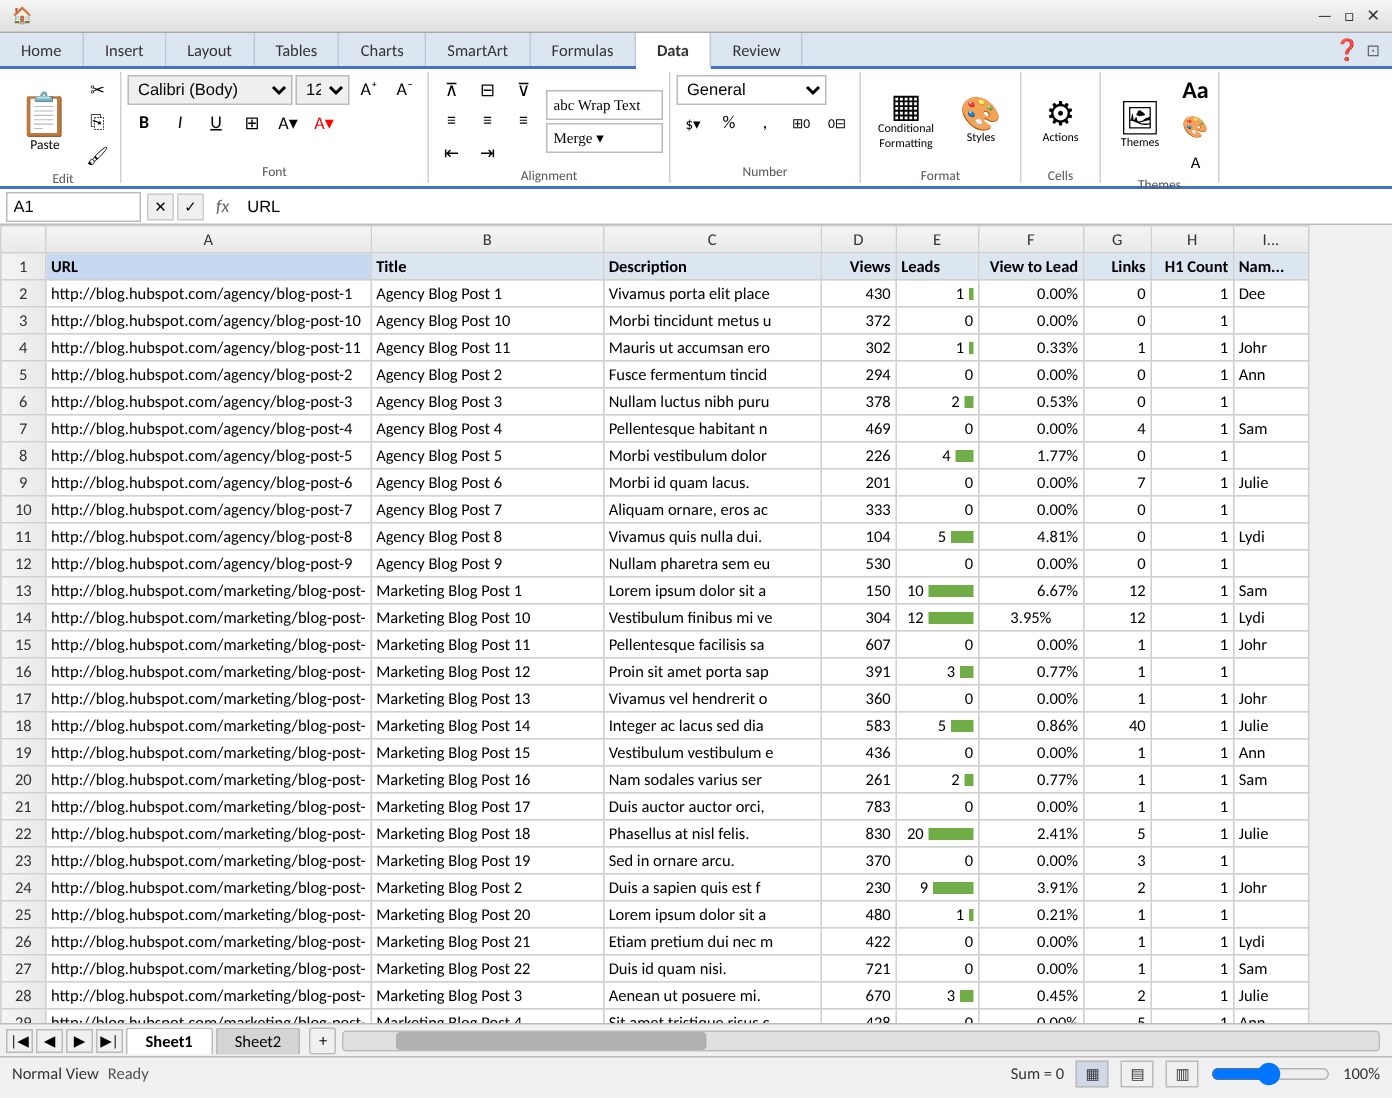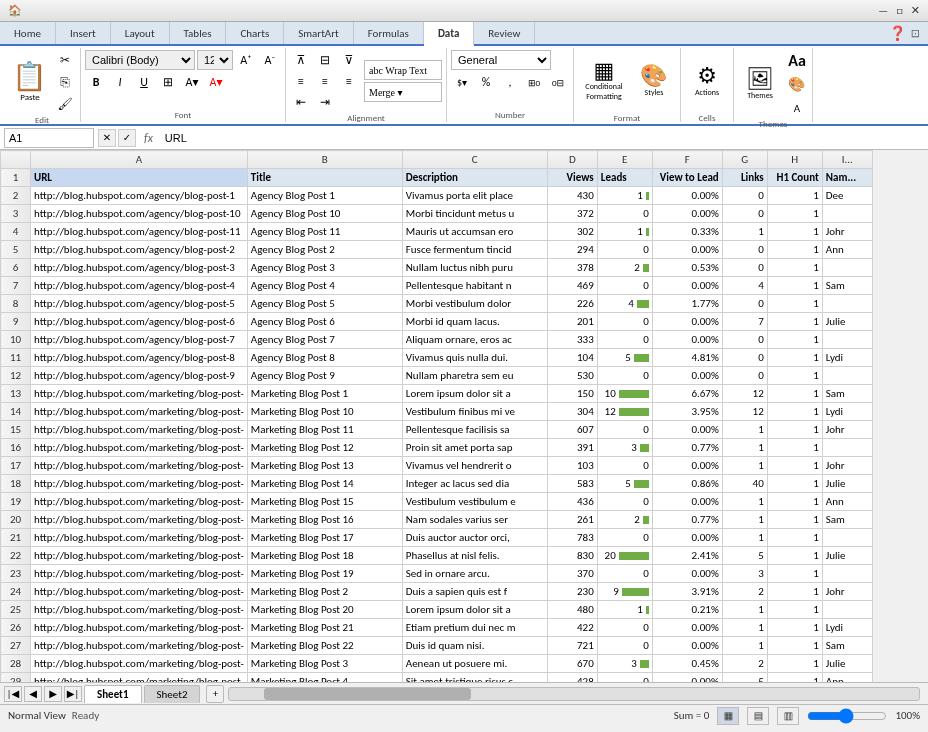--- a/index.html
+++ b/index.html
@@ -676,21 +676,21 @@
             <td style="text-align: right;">1</td>
             <td>Sam</td>
           </tr>
           <tr>
             <td class="row-num">14</td>
             <td>http://blog.hubspot.com/marketing/blog-post-</td>
             <td>Marketing Blog Post 10</td>
             <td>Vestibulum finibus mi ve</td>
             <td style="text-align: right;">304</td>
             <td style="text-align: right;">12<span style="display:inline-block;width:30px;height:8px;background:#70ad47;margin-left:3px;vertical-align:middle;"></span></td>
-            <td style="text-align: right;">3.95%</td>
+            <td style="text-align: center;">3.95%</td>
             <td style="text-align: right;">12</td>
             <td style="text-align: right;">1</td>
             <td>Lydi</td>
           </tr>
           <tr>
             <td class="row-num">15</td>
             <td>http://blog.hubspot.com/marketing/blog-post-</td>
             <td>Marketing Blog Post 11</td>
             <td>Pellentesque facilisis sa</td>
             <td style="text-align: right;">607</td>
@@ -710,21 +710,21 @@
             <td style="text-align: right;">0.77%</td>
             <td style="text-align: right;">1</td>
             <td style="text-align: right;">1</td>
             <td></td>
           </tr>
           <tr>
             <td class="row-num">17</td>
             <td>http://blog.hubspot.com/marketing/blog-post-</td>
             <td>Marketing Blog Post 13</td>
             <td>Vivamus vel hendrerit o</td>
-            <td style="text-align: right;">103</td>
+            <td style="text-align: right;">360</td>
             <td style="text-align: right;">0</td>
             <td style="text-align: right;">0.00%</td>
             <td style="text-align: right;">1</td>
             <td style="text-align: right;">1</td>
             <td>Johr</td>
           </tr>
           <tr>
             <td class="row-num">18</td>
             <td>http://blog.hubspot.com/marketing/blog-post-</td>
             <td>Marketing Blog Post 14</td>

